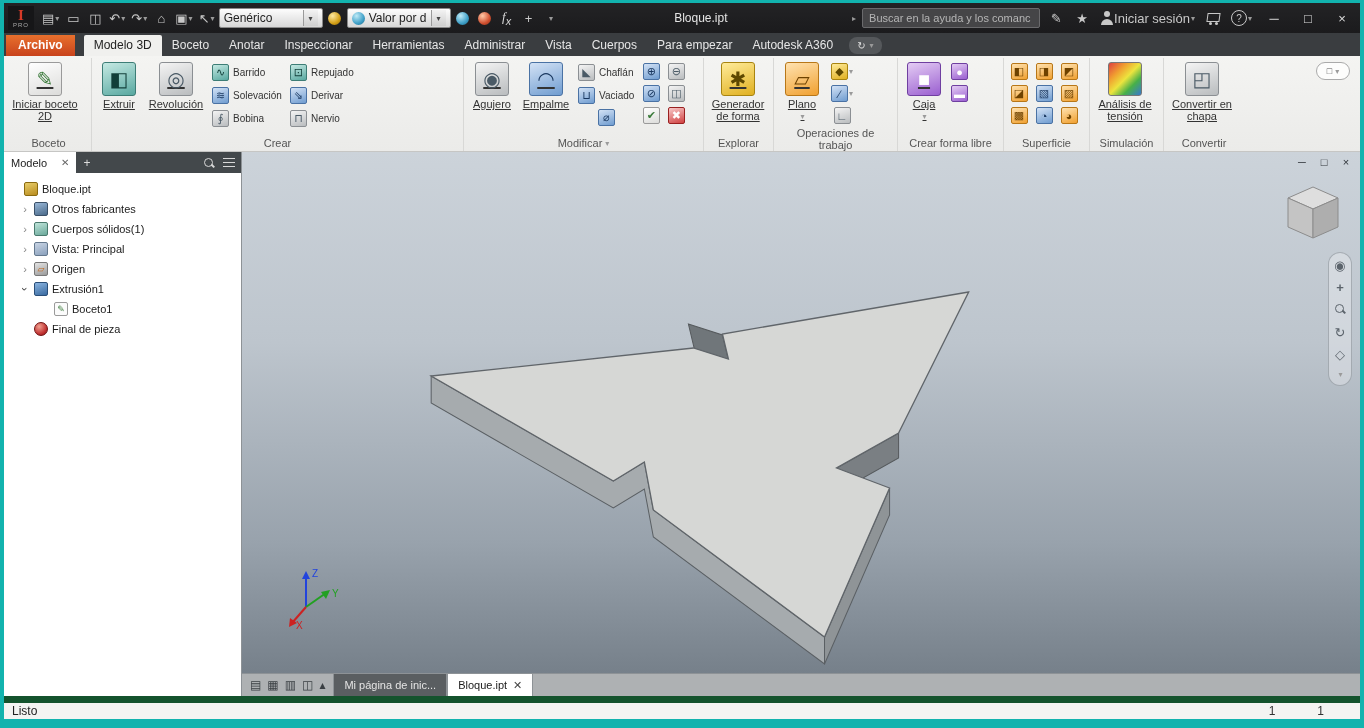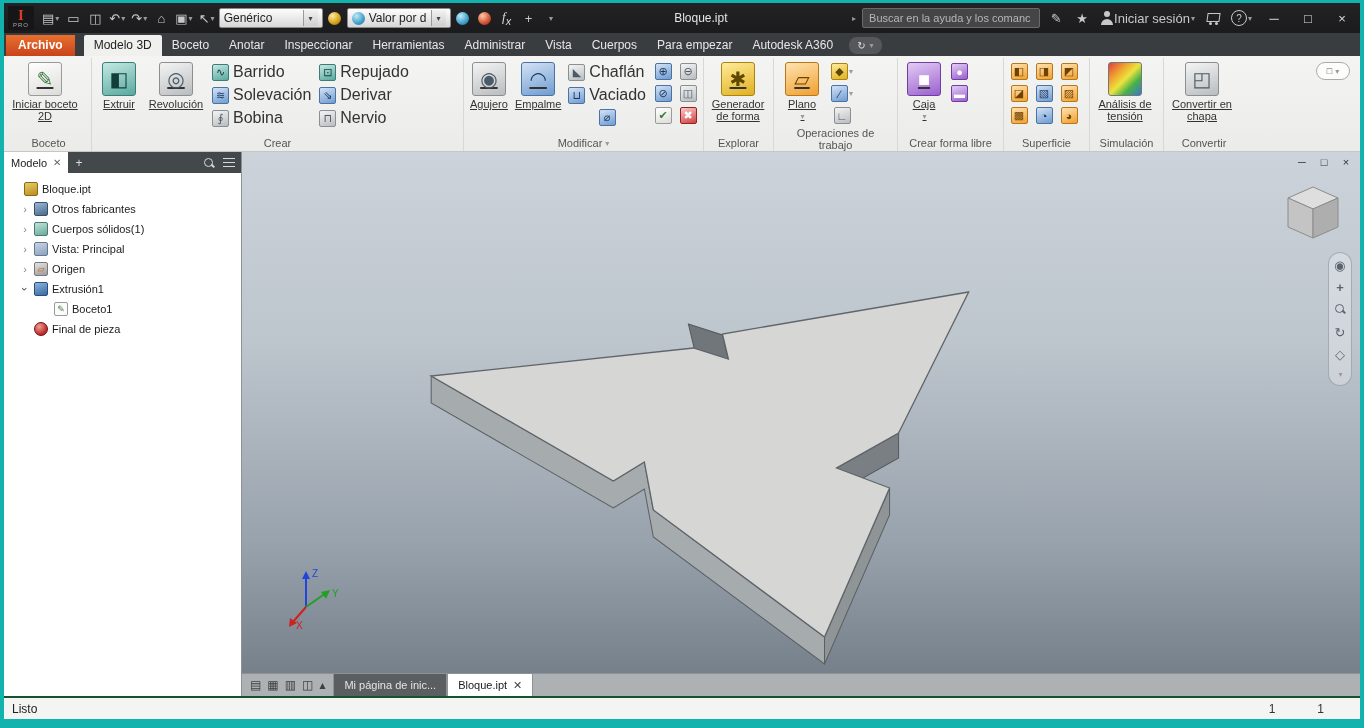--- a/index.html
+++ b/index.html
@@ -44,21 +44,21 @@
   .a360pill{margin-left:6px;margin-bottom:2px;height:17px;background:#55585b;border-radius:8px;display:flex;align-items:center;gap:3px;padding:0 8px;color:#ddd;font-size:10px;}
 
   
   .ribbon{height:96px;background:linear-gradient(#f4f4f2,#ebebe9);border-bottom:1px solid #c6c6c4;display:flex;align-items:stretch;padding:2px 2px 0;position:relative;flex:0 0 96px;}
   .rgroup{display:flex;flex-direction:column;border-right:1px solid #d8d8d6;padding:1px 3px 0;}
   .rg-body{display:flex;gap:2px;align-items:flex-start;flex:1;}
   .rg-label{text-align:center;font-size:11px;color:#555;padding:1px 2px 2px;display:flex;align-items:center;justify-content:center;gap:2px;}
   .btn-big{display:flex;flex-direction:column;align-items:center;gap:2px;background:transparent;border:none;padding:3px 2px;font-size:11px;color:#333;width:60px;cursor:default;text-decoration:underline;}
   .btn-big .blabel{text-align:center;line-height:12px;}
   .smcol{display:flex;flex-direction:column;gap:1px;padding-top:2px;}
-  .btn-sm{display:flex;align-items:center;gap:4px;background:transparent;border:none;padding:2px 3px;font-size:16px;color:#333;cursor:default;height:22px;}
+  .btn-sm{display:flex;align-items:center;gap:4px;background:transparent;border:none;padding:2px 3px;font-size:10px;color:#333;cursor:default;height:22px;}
   .btn-ico{border:none;background:transparent;padding:2px;cursor:default;display:flex;align-items:center;justify-content:center;}
   .icogrid{display:grid;grid-template-columns:24px 24px;gap:1px;padding-top:2px;}
   .ribbon-extra{position:absolute;right:10px;top:6px;width:34px;height:18px;border:1px solid #aaa;border-radius:9px;display:flex;align-items:center;justify-content:center;background:#fdfdfc;color:#555;font-size:9px;gap:2px;}
 
   
   .ic{width:17px;height:17px;border-radius:2px;display:inline-flex;align-items:center;justify-content:center;font-size:11px;flex:0 0 auto;}
   .icL{width:34px;height:34px;font-size:20px;border-radius:3px;}
   .g-gray{background:linear-gradient(160deg,#f4f4f4,#b9bcbe);border:1px solid #8b8f93;color:#4a5a66;}
   .g-teal{background:linear-gradient(160deg,#c5e9e3,#58a8a0);border:1px solid #3d7d76;color:#123e39;}
   .g-blue{background:linear-gradient(160deg,#d3e2f5,#6f9cd0);border:1px solid #4a72a4;color:#18365e;}
@@ -90,21 +90,21 @@
   .gl-str::before{content:"★";} .gl-plus::before{content:"+";} .gl-up::before{content:"▴";}
   .gl-min::before{content:"─";} .gl-max::before{content:"□";} .gl-cls::before{content:"×";}
   .gl-wheel::before{content:"◉";} .gl-pan::before{content:"+";font-weight:bold;}
   .gl-orb::before{content:"↻";} .gl-look::before{content:"◇";}
   .gl-d1::before{content:"▤";} .gl-d2::before{content:"▦";} .gl-d3::before{content:"▥";} .gl-d4::before{content:"◫";}
 
   
   .main{flex:1;display:flex;min-height:0;}
   .browser{width:238px;background:#fff;border-right:1px solid #8d9296;display:flex;flex-direction:column;flex:0 0 238px;}
   .bheader{height:21px;background:#43484b;display:flex;align-items:stretch;flex:0 0 21px;}
-  .btab{background:#fff;display:flex;align-items:center;gap:6px;padding:0 7px;font-size:11px;color:#222;}
+  .btab{background:#fff;display:flex;align-items:center;gap:14px;padding:0 7px;font-size:11px;color:#222;}
   .btab .x{color:#666;font-size:10px;}
   .bplus{display:flex;align-items:center;padding:0 7px;color:#ddd;font-size:12px;}
   .bh-right{margin-left:auto;display:flex;align-items:center;gap:8px;padding-right:6px;color:#d8d8d8;}
   .burger{width:12px;height:9px;background:repeating-linear-gradient(#d8d8d8 0 1.5px,transparent 1.5px 4px);}
   .tree{padding:6px 2px;font-size:11px;color:#1a1a1a;overflow:hidden;flex:1;}
   .trow{display:flex;align-items:center;gap:4px;height:20px;padding-left:4px;cursor:default;}
   .tarrow{width:10px;color:#888;font-size:11px;text-align:center;flex:0 0 10px;}
   .tarrow.exp{transform:rotate(90deg);color:#444;}
   .ti{width:14px;height:14px;border-radius:2px;flex:0 0 14px;display:flex;align-items:center;justify-content:center;font-size:9px;}
   .ind1{padding-left:14px;} .ind2{padding-left:34px;}
@@ -120,21 +120,21 @@
 
   
   .docbar{height:23px;background:#aeb1b3;display:flex;align-items:stretch;flex:0 0 23px;border-top:1px solid #8d9296;z-index:6;position:relative;}
   .db-icons{display:flex;align-items:center;gap:6px;padding:0 8px;color:#3a3f43;font-size:12px;}
   .db-tab{display:flex;align-items:center;gap:6px;padding:0 10px;font-size:11px;border-left:1px solid #8d9296;border-right:1px solid #8d9296;}
   .db-home{background:#5a5e61;color:#e4e4e4;}
   .db-active{background:#fff;color:#1a1a1a;}
   .db-close{color:#444;font-size:11px;}
 
   
-  .statusbar{height:23px;background:#f4f4f2;border-top:2px solid #14532d;display:flex;align-items:center;font-size:12px;color:#222;padding:0 8px;flex:0 0 23px;}
+  .statusbar{height:23px;background:#f4f4f2;border-top:7px solid #14532d;display:flex;align-items:center;font-size:12px;color:#222;padding:0 8px;flex:0 0 23px;}
   .sb-right{margin-left:auto;display:flex;gap:42px;padding-right:28px;color:#333;}
 </style>
 </head>
 <body>
 
 <div class="window">
  <div class="inner">
 
   <div class="titlebar">
     <div class="logo">

